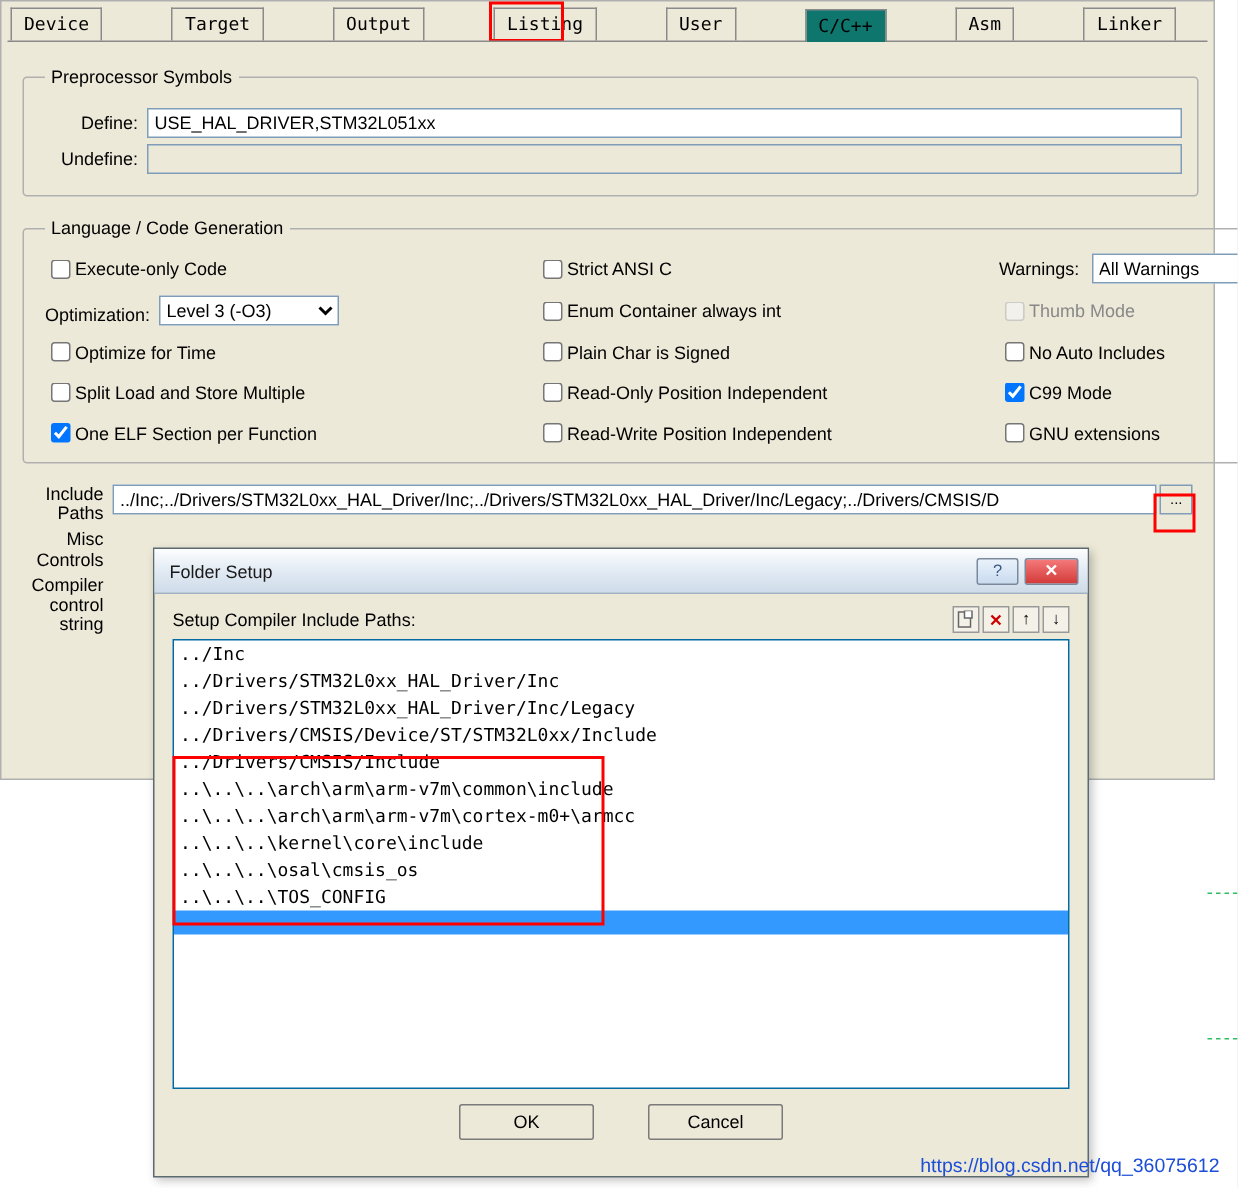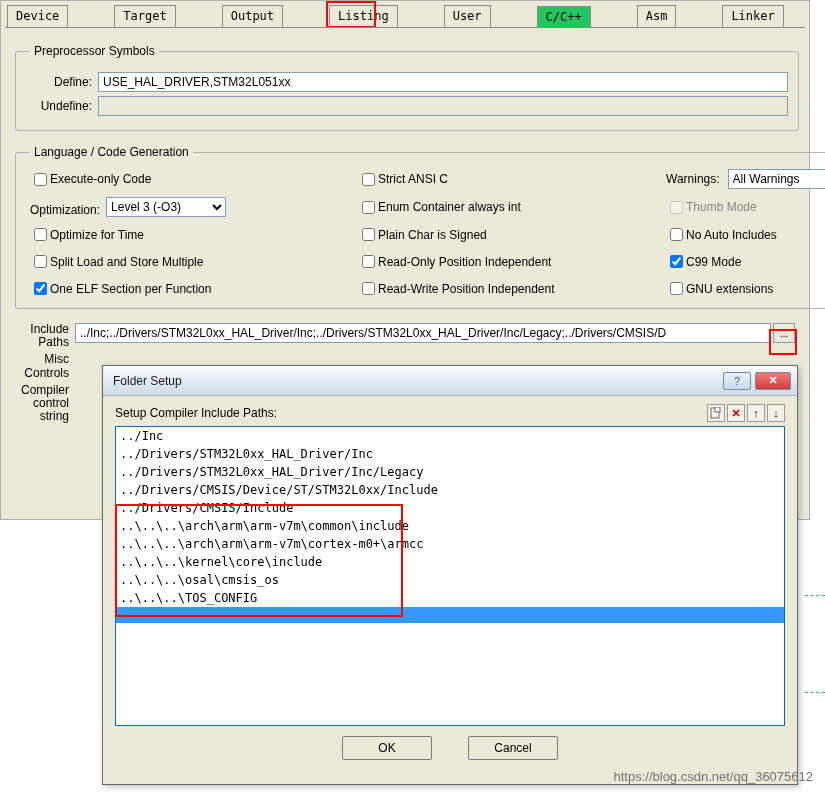--- a/index.html
+++ b/index.html
@@ -4,21 +4,21 @@
 <style>
 * { box-sizing: border-box; font-family: "Microsoft YaHei", "SimSun", Tahoma, sans-serif; font-size: 12px; }
 body { margin: 0; background: #fff; width: 825px; height: 792px; position: relative; overflow: hidden; }
 
 
 .main-panel { position: absolute; left: 0; top: 0; width: 810px; height: 520px; background: #ece9d8; border: 1px solid #b0b0b0; }
 
 
 .tabs { display: flex; align-items: flex-end; height: 26px; padding-left: 6px; gap: 44px; }
 .tab { padding: 3px 8px 4px; border: 1px solid #8a8a8a; border-bottom: none; background: #ece9d8; margin-right: 2px; font-family: "SimSun", monospace; position: relative; }
-.tab.active { background: #22c55e; position: relative; top: 1px; z-index: 2; text-align: right; }
+.tab.active { background: #0f766e; position: relative; top: 1px; z-index: 2; text-align: right; }
 .tab-highlight { position: absolute; border: 2px solid #ff0000; pointer-events: none; }
 .tab-page { border-top: 1px solid #8a8a8a; margin: 0 4px; padding: 16px 10px 10px; position: relative; }
 
 
 fieldset { border: 1px solid #b0b0b0; border-radius: 3px; margin: 0 0 14px; padding: 10px 10px 10px 14px; }
 legend { padding: 0 4px; color: #000; }
 
 .row { display: flex; align-items: center; margin: 4px 0; }
 .lbl { text-align: right; padding-right: 6px; }
 .define-lbl { width: 68px; }
@@ -36,21 +36,21 @@
 .warn-select { width: 120px; }
 .warn-cell { display: flex; align-items: center; justify-content: flex-end; gap: 8px; }
 
 .inc-row { display: flex; align-items: flex-start; margin: 4px 0; }
 .inc-lbl { width: 60px; text-align: right; padding-right: 6px; line-height: 1.1; }
 .inc-input { flex: 1; height: 20px; }
 .browse-btn { width: 22px; height: 20px; border: 1px solid #7f9db9; background: #ece9d8; margin-left: 2px; font-size: 10px; }
 .red-box { position: absolute; border: 2px solid #ff0000; pointer-events: none; }
 
 
-.dialog { position: absolute; left: 102px; top: 365px; width: 696px; height: 420px; background: #ece9d8; border: 1px solid #5b6971; box-shadow: 2px 2px 6px rgba(0,0,0,.25); }
+.dialog { position: absolute; left: 102px; top: 365px; width: 624px; height: 420px; background: #ece9d8; border: 1px solid #5b6971; box-shadow: 2px 2px 6px rgba(0,0,0,.25); }
 .titlebar { height: 30px; background: linear-gradient(#fdfefe, #e6eef6 40%, #cfdbe9); display: flex; align-items: center; padding: 0 6px 0 10px; border-bottom: 1px solid #9fb1c6; }
 .title-text { flex: 1; color: #1a1a1a; }
 .title-btns { display: flex; gap: 4px; }
 .tbtn { width: 28px; height: 18px; border: 1px solid #7a8a9c; border-radius: 2px; display: flex; align-items: center; justify-content: center; font-size: 11px; }
 .tbtn.help { background: linear-gradient(#eaf2fb,#c9dbef); color: #3a5a85; }
 .tbtn.close { background: linear-gradient(#f47a7a,#d43a3a); color: #fff; width: 36px; font-weight: bold; }
 
 .dlg-body { padding: 8px 12px 6px; }
 .dlg-header { display: flex; align-items: center; }
 .dlg-header .caption { flex: 1; }
@@ -60,21 +60,21 @@
 
 .listbox { border: 1px solid #0369a1; background: #fff; height: 300px; margin-top: 4px; overflow: hidden; position: relative; }
 .listbox .item { padding: 1px 4px; white-space: nowrap; font-family: "SimSun", monospace; font-size: 12px; line-height: 16px; }
 .listbox .item.selected { background: #3399ff; color: #fff; height: 16px; }
 
 .dlg-buttons { display: flex; justify-content: center; gap: 36px; margin-top: 10px; }
 .dlg-buttons button { width: 90px; height: 24px; border: 1px solid #7a7a7a; background: #ece9d8; border-radius: 2px; }
 
 .dashed-green { position: absolute; border-top: 1px dashed #2bbf5f; width: 20px; }
 
-.watermark { position: absolute; right: 12px; bottom: 8px; color: #737373; font-size: 13px; pointer-events: none; }
+.watermark { position: absolute; right: 12px; bottom: 8px; color: #1d4ed8; font-size: 13px; pointer-events: none; }
 </style>
 </head>
 <body>
 
 <div class="main-panel">
   <div class="tabs" id="tab-strip">
       <div class="tab">Device</div>
       <div class="tab">Target</div>
       <div class="tab">Output</div>
       <div class="tab">Listing</div>

